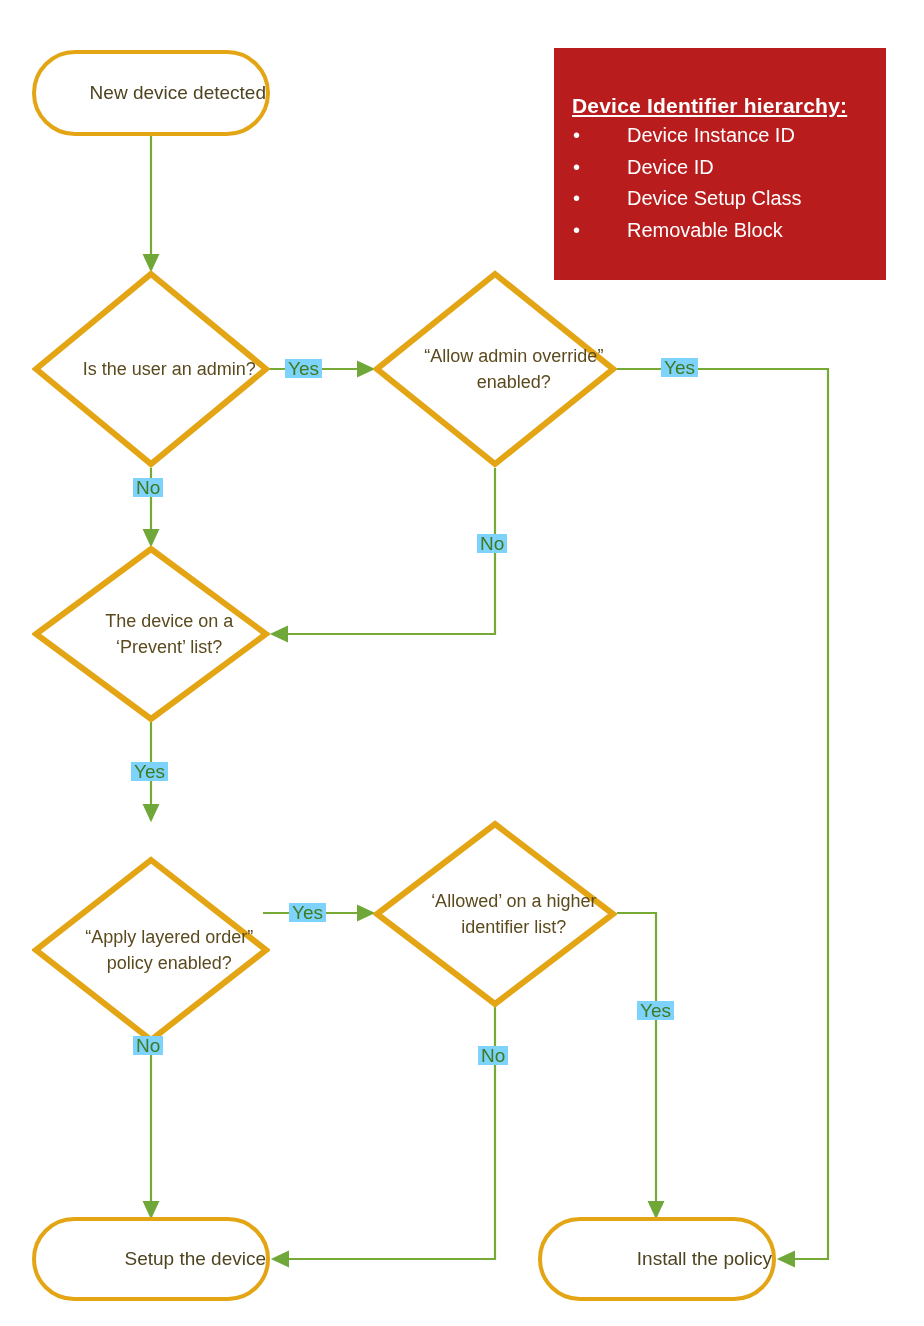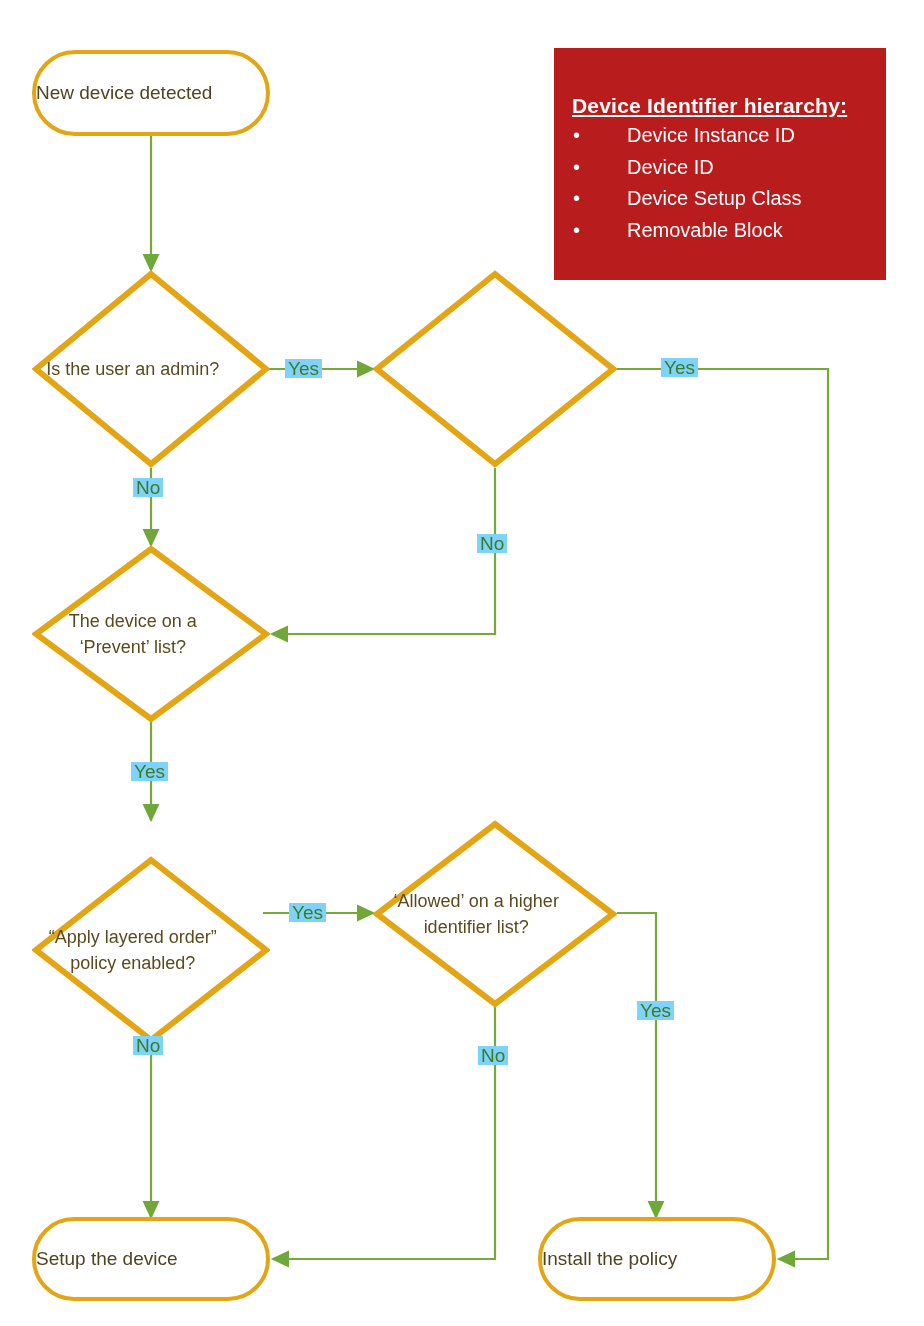--- a/index.html
+++ b/index.html
@@ -25,21 +25,21 @@
     height: 1326px;
     pointer-events: none;
   }
 
   
   .node {
     position: absolute;
     box-sizing: border-box;
     display: flex;
     align-items: center;
-    justify-content: flex-start;
+    justify-content: flex-end;
     text-align: center;
     color: #5a4a16;
   }
 
   .terminator {
     border: 4px solid #E3A514;
     border-radius: 999px;
     background: #ffffff;
     font-size: 19px;
     line-height: 1.25;
@@ -154,20 +154,21 @@
     <svg class="dshape" viewBox="0 0 238 198" preserveAspectRatio="none" xmlns="http://www.w3.org/2000/svg">
       <polygon points="119,4 234,99 119,194 4,99" fill="#ffffff" stroke="#E3A514" stroke-width="6"></polygon>
     </svg>
     <span class="dlabel">Is the user an admin?</span>
   </div>
 
   <div class="node decision" style="left:373px; top:270px; width:244px; height:198px;">
     <svg class="dshape" viewBox="0 0 244 198" preserveAspectRatio="none" xmlns="http://www.w3.org/2000/svg">
       <polygon points="122,4 240,99 122,194 4,99" fill="#ffffff" stroke="#E3A514" stroke-width="6"></polygon>
     </svg>
+    <span class="dlabel">“Allow admin override” enabled?</span>
   </div>
 
   <div class="node decision" style="left:32px; top:545px; width:238px; height:178px;">
     <svg class="dshape" viewBox="0 0 238 178" preserveAspectRatio="none" xmlns="http://www.w3.org/2000/svg">
       <polygon points="119,4 234,89 119,174 4,89" fill="#ffffff" stroke="#E3A514" stroke-width="6"></polygon>
     </svg>
     <span class="dlabel">The device on a ‘Prevent’ list?</span>
   </div>
 
   <div class="node decision" style="left:32px; top:856px; width:238px; height:188px;">

